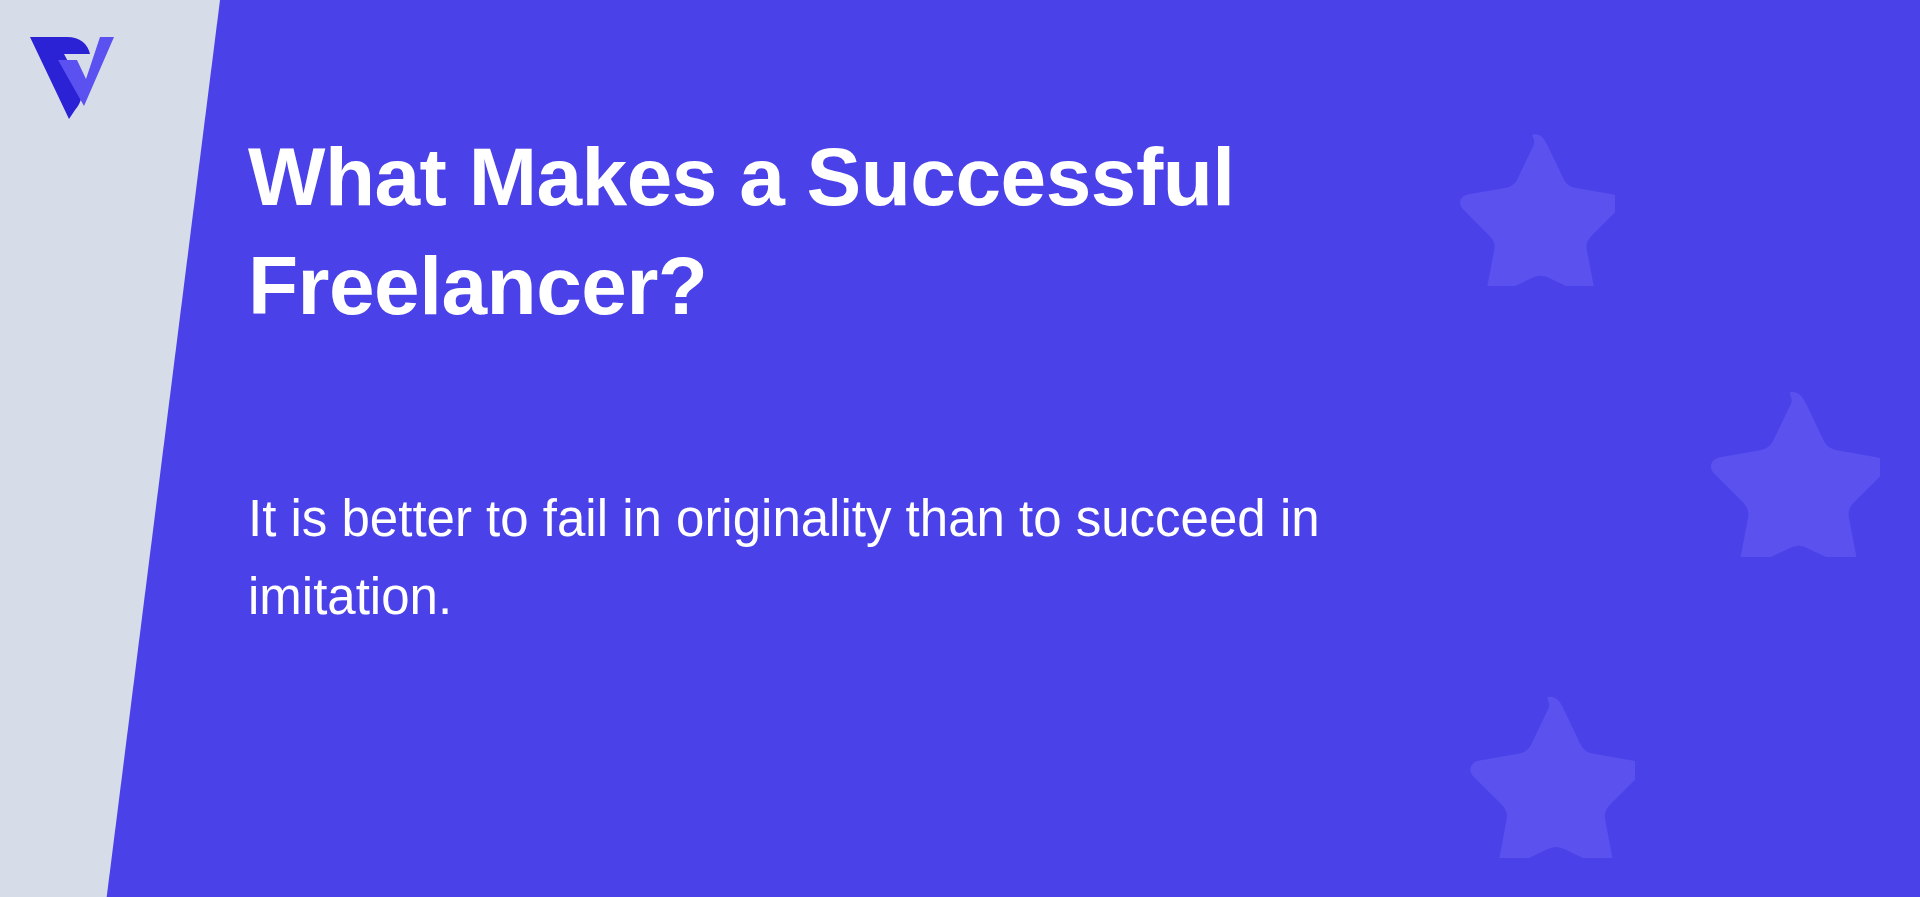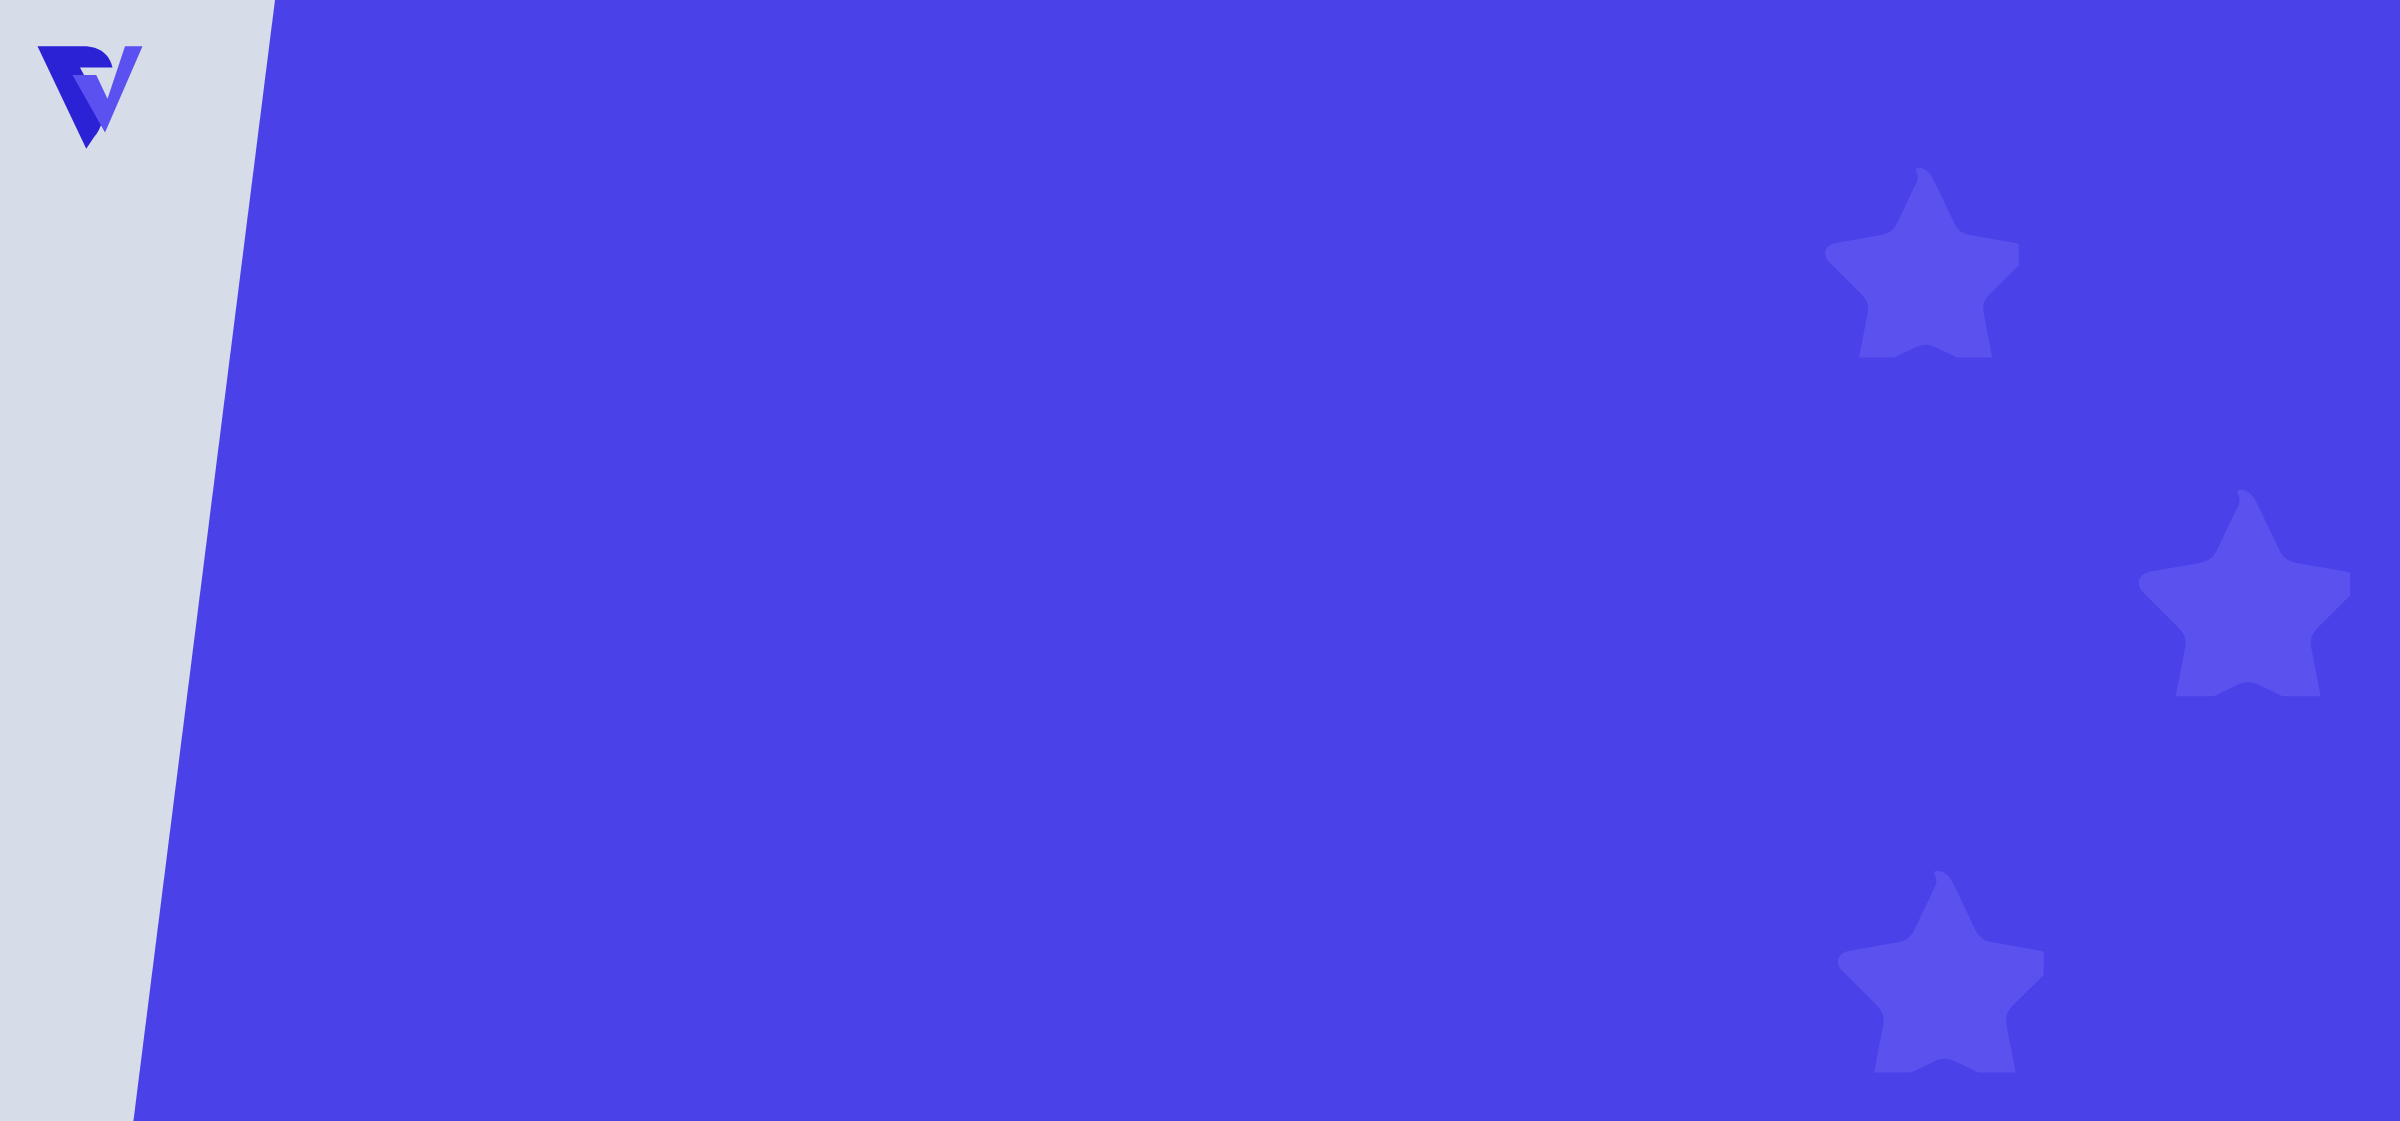--- a/index.html
+++ b/index.html
@@ -128,15 +128,17 @@
     <svg viewBox="0 0 100 100" xmlns="http://www.w3.org/2000/svg">
 
       <path d="M8 13 L45 13 C58 13 66 20 68 30 L42 30 L42 30 L58 60
                C62 68 60 78 53 86 L47 95 L8 13 Z" fill="#2B22D6"></path>
 
       <path d="M92 13 L62 82 L36 36 L55 36 L64 55 L78 13 Z" fill="#5B51F0"></path>
     </svg>
   </div>
 
   <div class="content">
+    <h1 class="title">What Makes a Successful Freelancer?</h1>
+    <p class="subtitle">It is better to fail in originality than to succeed in imitation.</p>
   </div>
 
 </div>
 
 </body></html>

